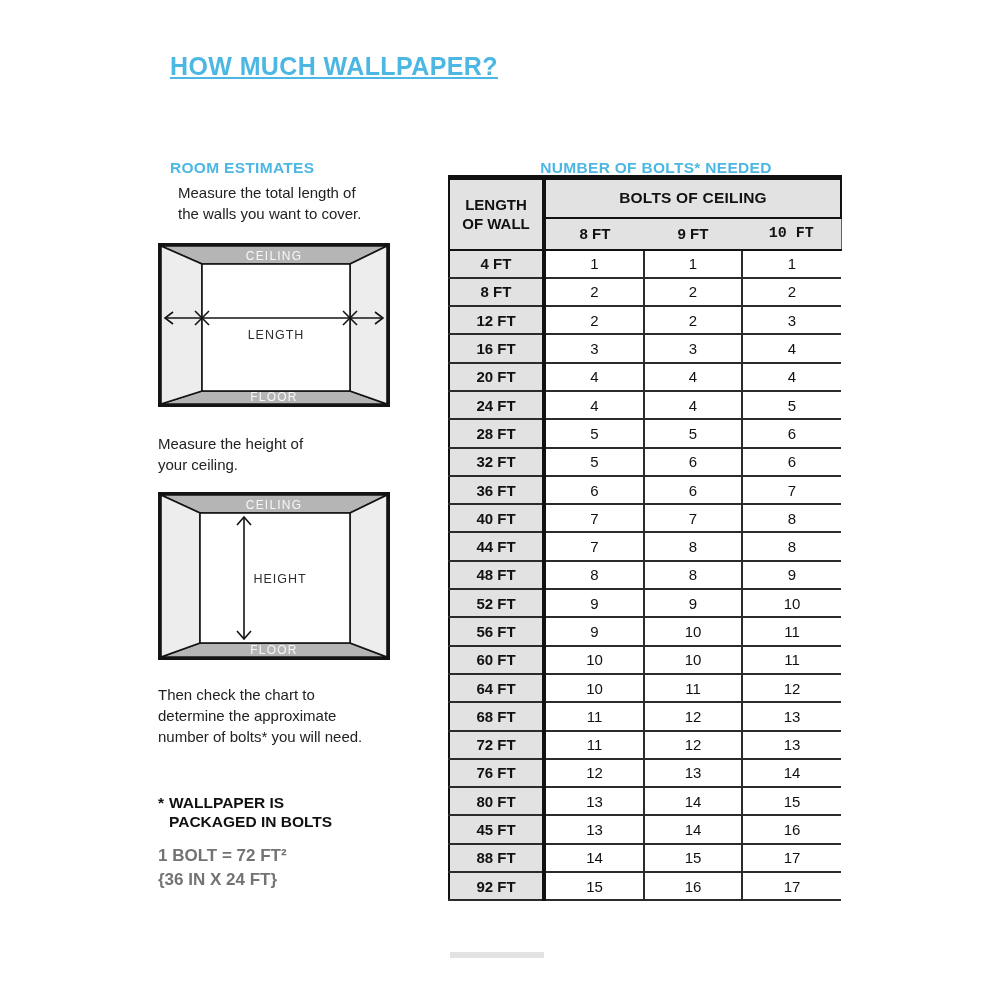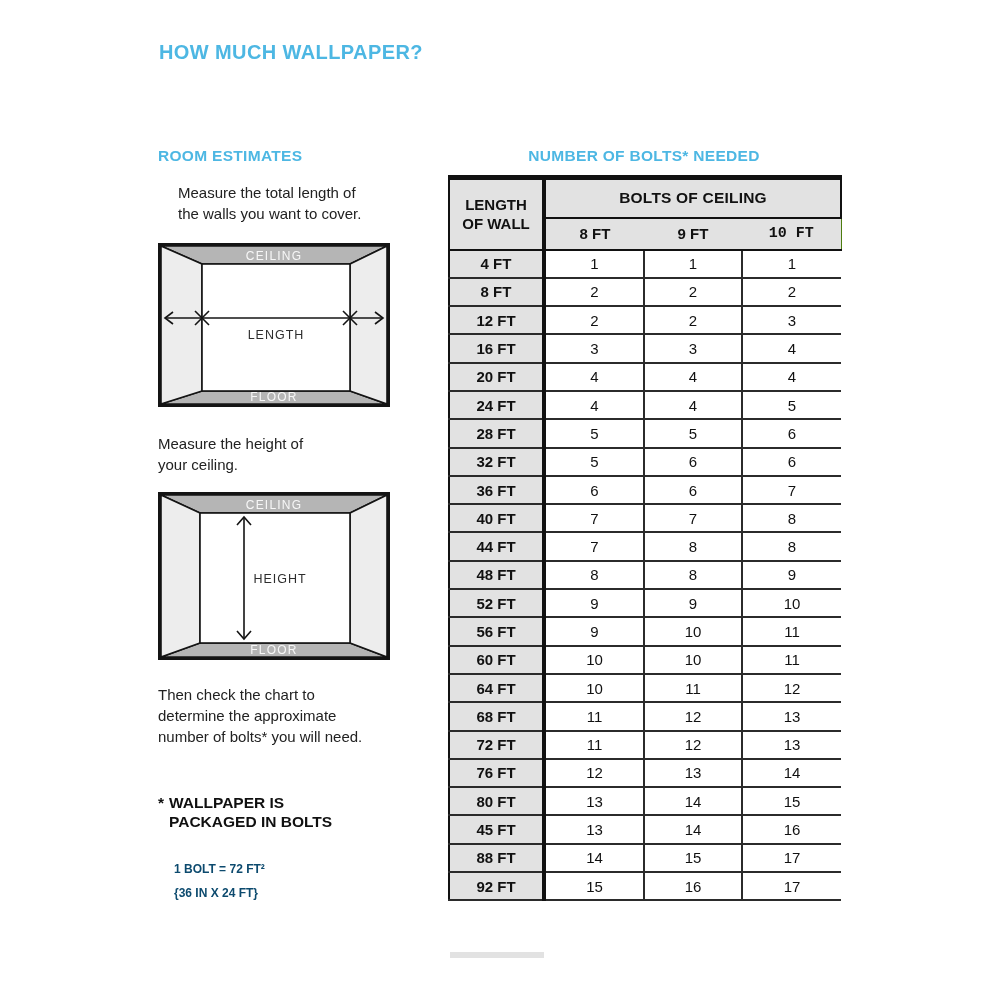--- a/index.html
+++ b/index.html
@@ -10,25 +10,25 @@
     --ink:#141414;
     --rule:#2b2b2b;
   }
   *{box-sizing:border-box;}
   html,body{margin:0;padding:0;background:#fff;}
   .page{
     position:relative;width:1000px;height:1000px;background:#fff;
     font-family:"Liberation Sans", sans-serif;color:var(--ink);overflow:hidden;
   }
   .page-title{
-    position:absolute;left:158px;top:40px;margin:1px;
-    font-size:20px;font-weight:bold;letter-spacing:.4px;color:var(--accent);
+    position:absolute;left:158px;top:40px;margin:12px;
+    font-size:25px;font-weight:bold;letter-spacing:.4px;color:var(--accent);text-decoration:underline;
   }
   .section-heading{
-    position:absolute;margin:0;font-size:15.5px;font-weight:bold;
+    position:absolute;margin:12px;font-size:15.5px;font-weight:bold;
     letter-spacing:.3px;color:var(--accent);
   }
   #room-estimates-heading{left:158px;top:147px;}
   #bolts-needed-heading{left:448px;top:147px;width:392px;text-align:center;}
   .step{
     position:absolute;left:158px;margin:0;font-size:15px;line-height:21px;
     color:#222;white-space:pre-line;
   }
   #step1{top:182px;margin-left:20px;}
   #step2{top:433px;}
@@ -43,21 +43,21 @@
   .band-label{fill:#f7f7f7;font-size:12px;letter-spacing:1.2px;text-anchor:middle;
     font-family:"Liberation Sans",sans-serif;}
   .dim-label{fill:#2d2d2d;font-size:12.5px;letter-spacing:1px;text-anchor:middle;
     font-family:"Liberation Sans",sans-serif;}
   .arrow{stroke:#141414;stroke-width:1.6;fill:none;}
   .footnote{
     position:absolute;left:158px;top:793px;display:flex;gap:5px;
     font-size:15.5px;font-weight:bold;line-height:19px;color:#101010;
   }
   .footnote .fn-text{white-space:pre-line;}
-  .bolt-info{position:absolute;left:158px;margin:16px;font-size:12px;font-weight:bold;color:#0c4a6e;}
+  .bolt-info{position:absolute;left:158px;margin:0;font-size:17px;font-weight:bold;color:#737373;}
   #bolt-line1{top:846px;}
   #bolt-line2{top:870px;}
   .bolts-table{
     position:absolute;left:448px;top:175px;width:392px;
     border-collapse:collapse;table-layout:fixed;
     border-top:5px solid #111;border-left:2px solid #111;
   }
   .bolts-table col.c1{width:95px;}
   .bolts-table col.c2{width:100px;}
   .bolts-table col.c3{width:98px;}

